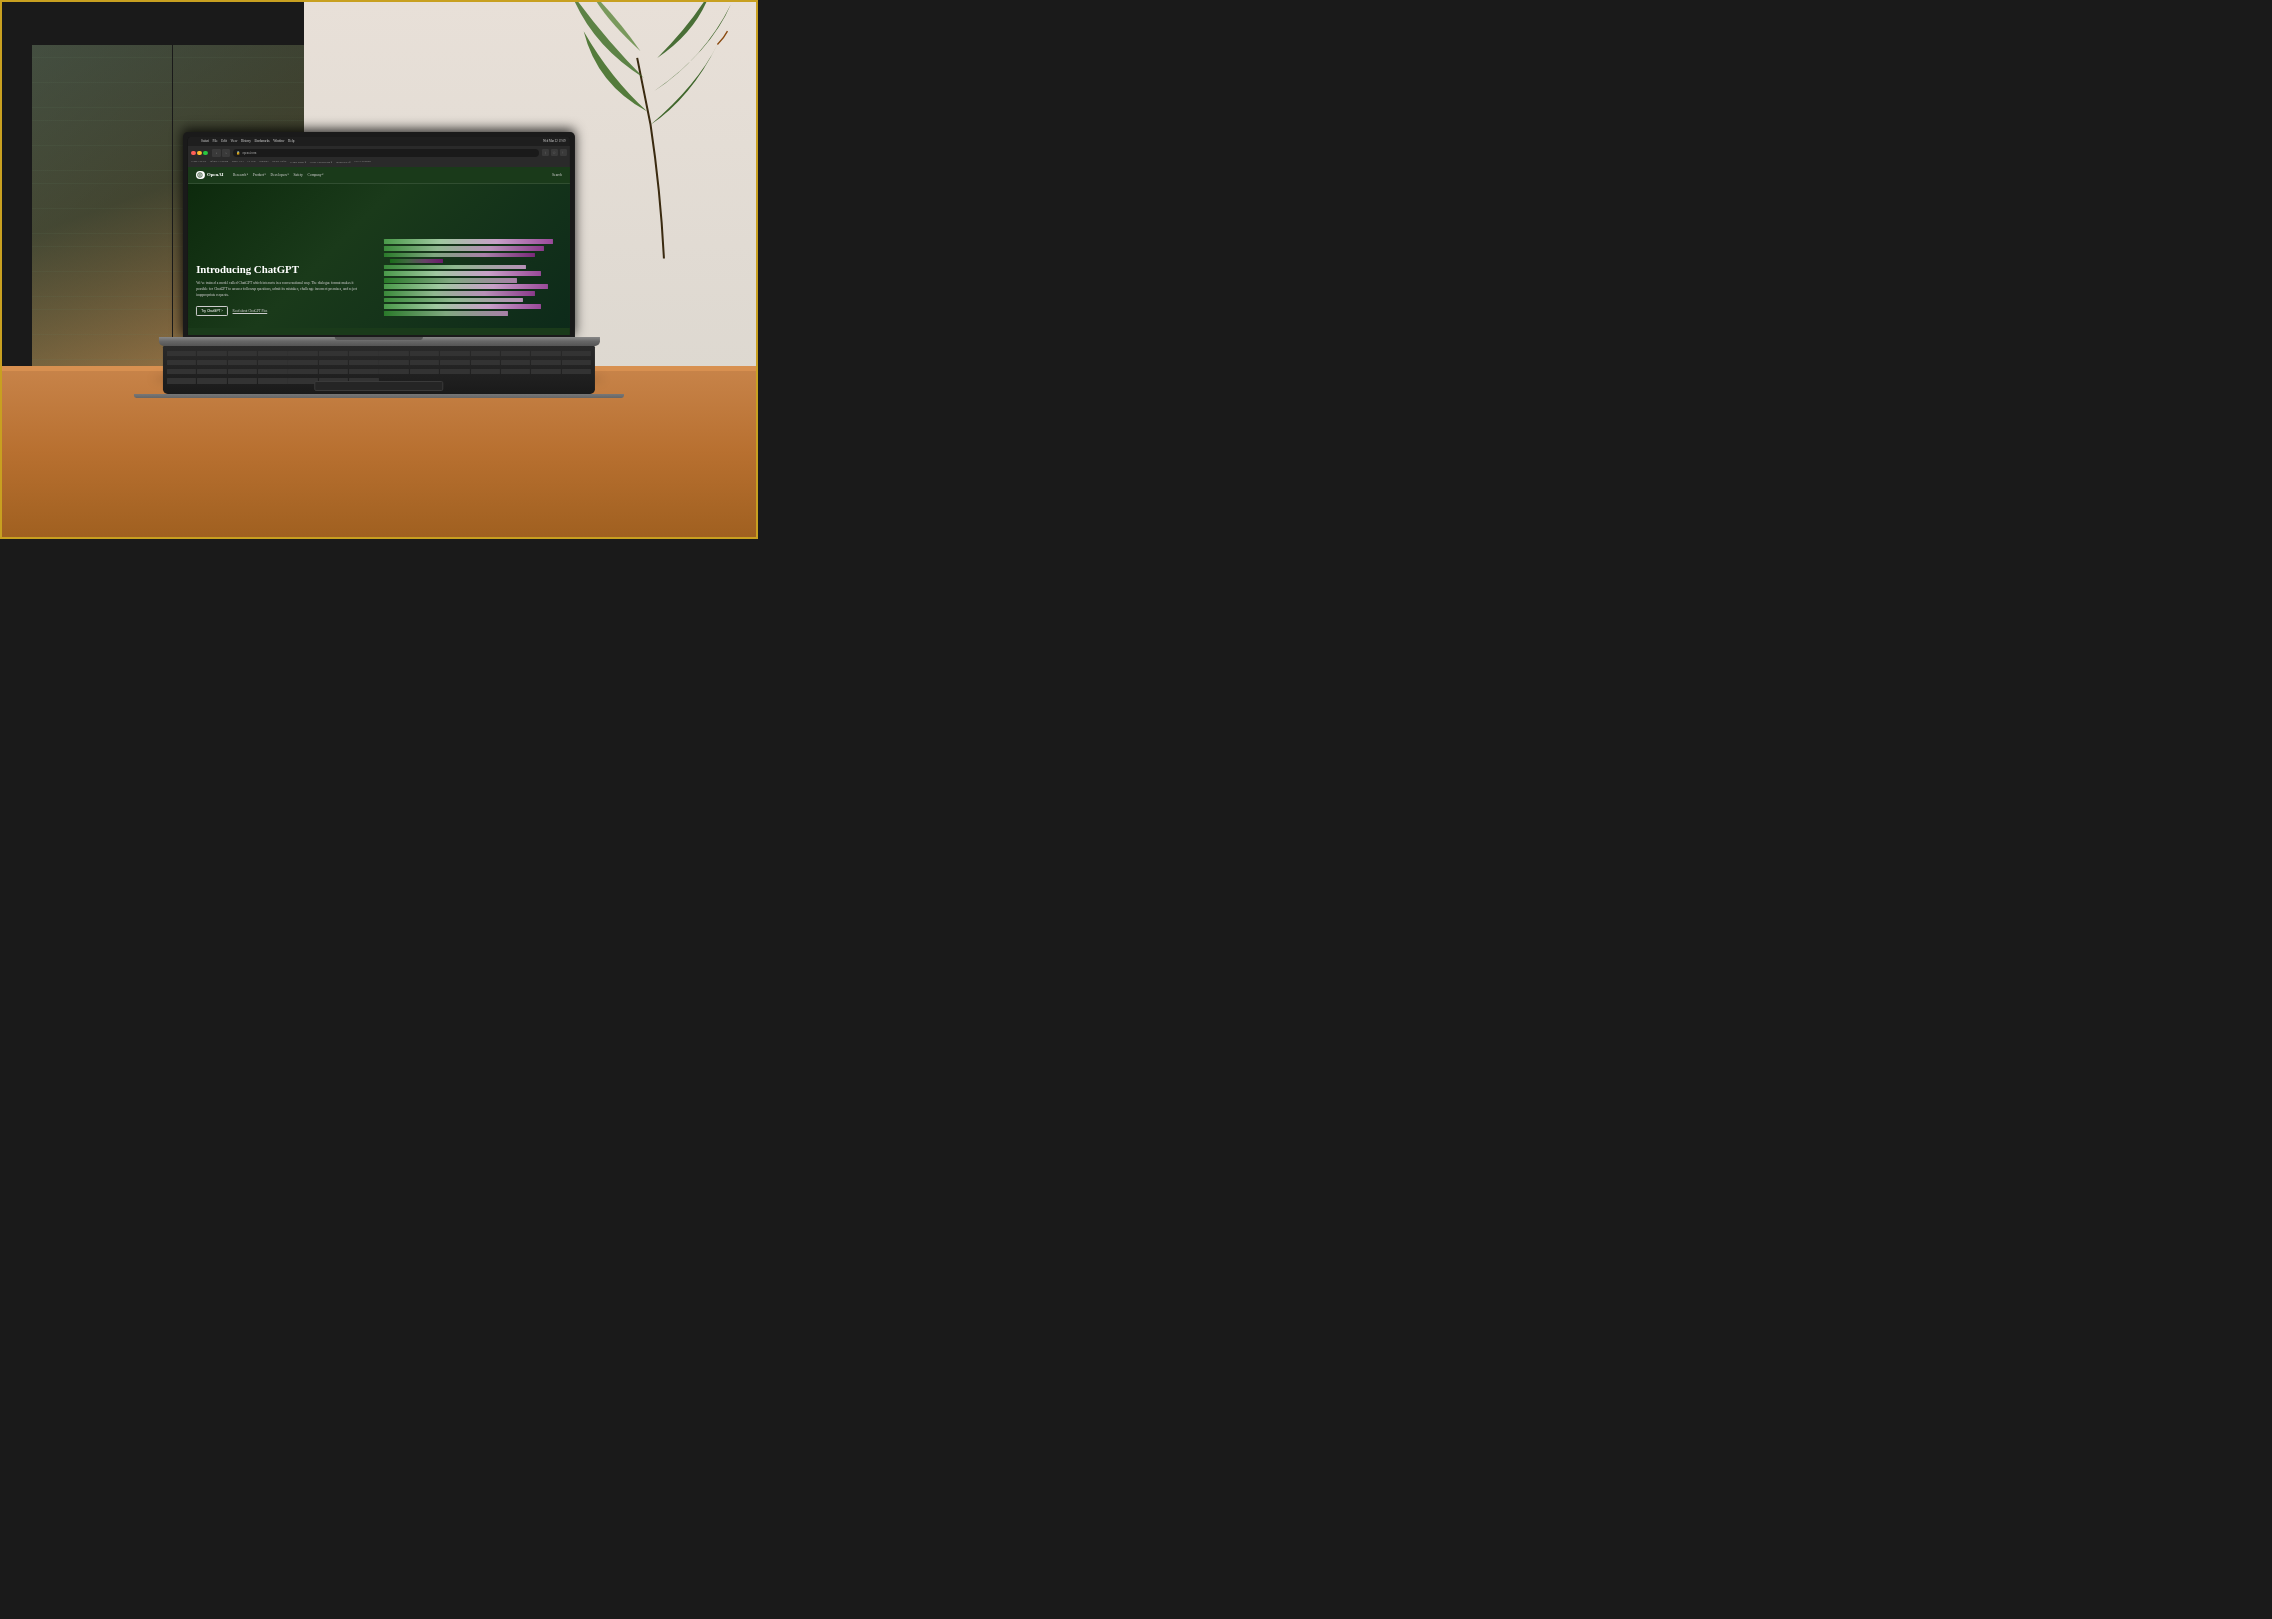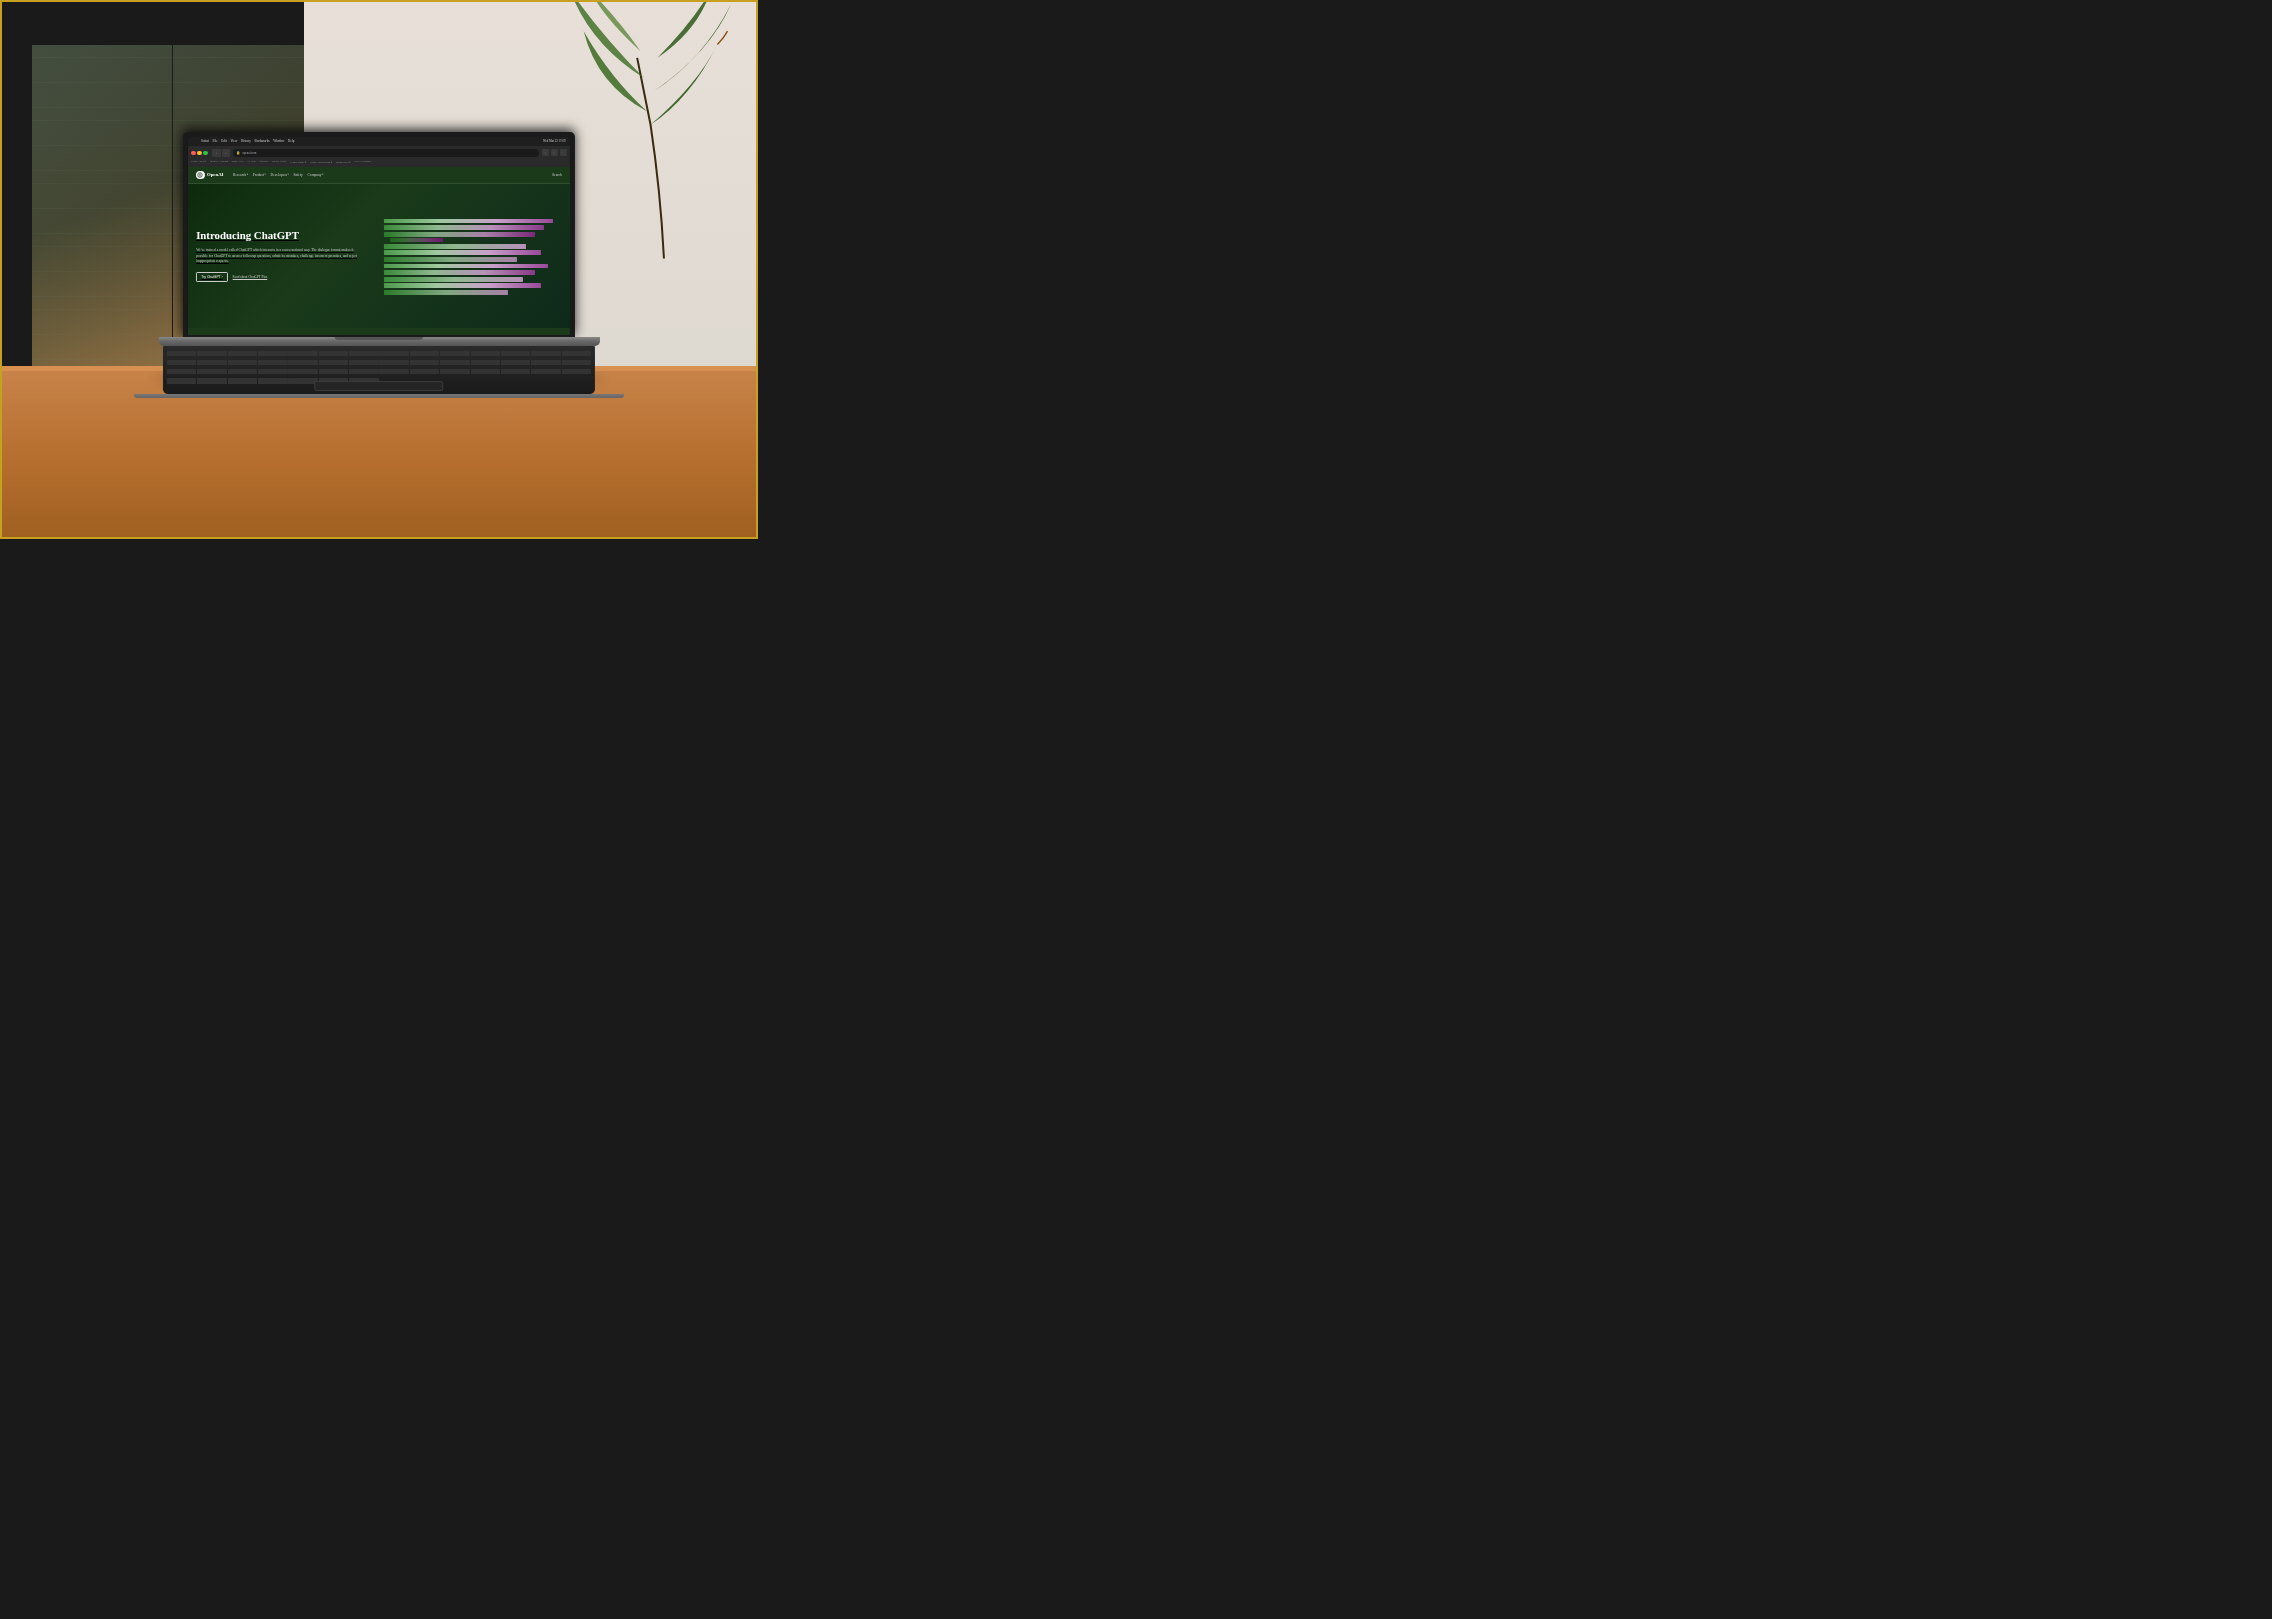--- a/index.html
+++ b/index.html
@@ -316,23 +316,22 @@
       color: #ccc;
       font-size: 3.6px;
     }
 
     
     .hero {
       background: linear-gradient(135deg, #0d2a0d 0%, #1a3a1a 40%, #0d2a1a 100%);
       padding: 12px 8.4px;
       display: flex;
       gap: 23px;
-      align-items: center;
+      align-items: flex-end;
       min-height: 144px;
-      text-decoration: underline;
     }
 
     .hero-text {
       flex: 1;
       max-width: 45%;
     }
 
     .hero-title {
       color: #fff;
       font-size: 10.8px;

